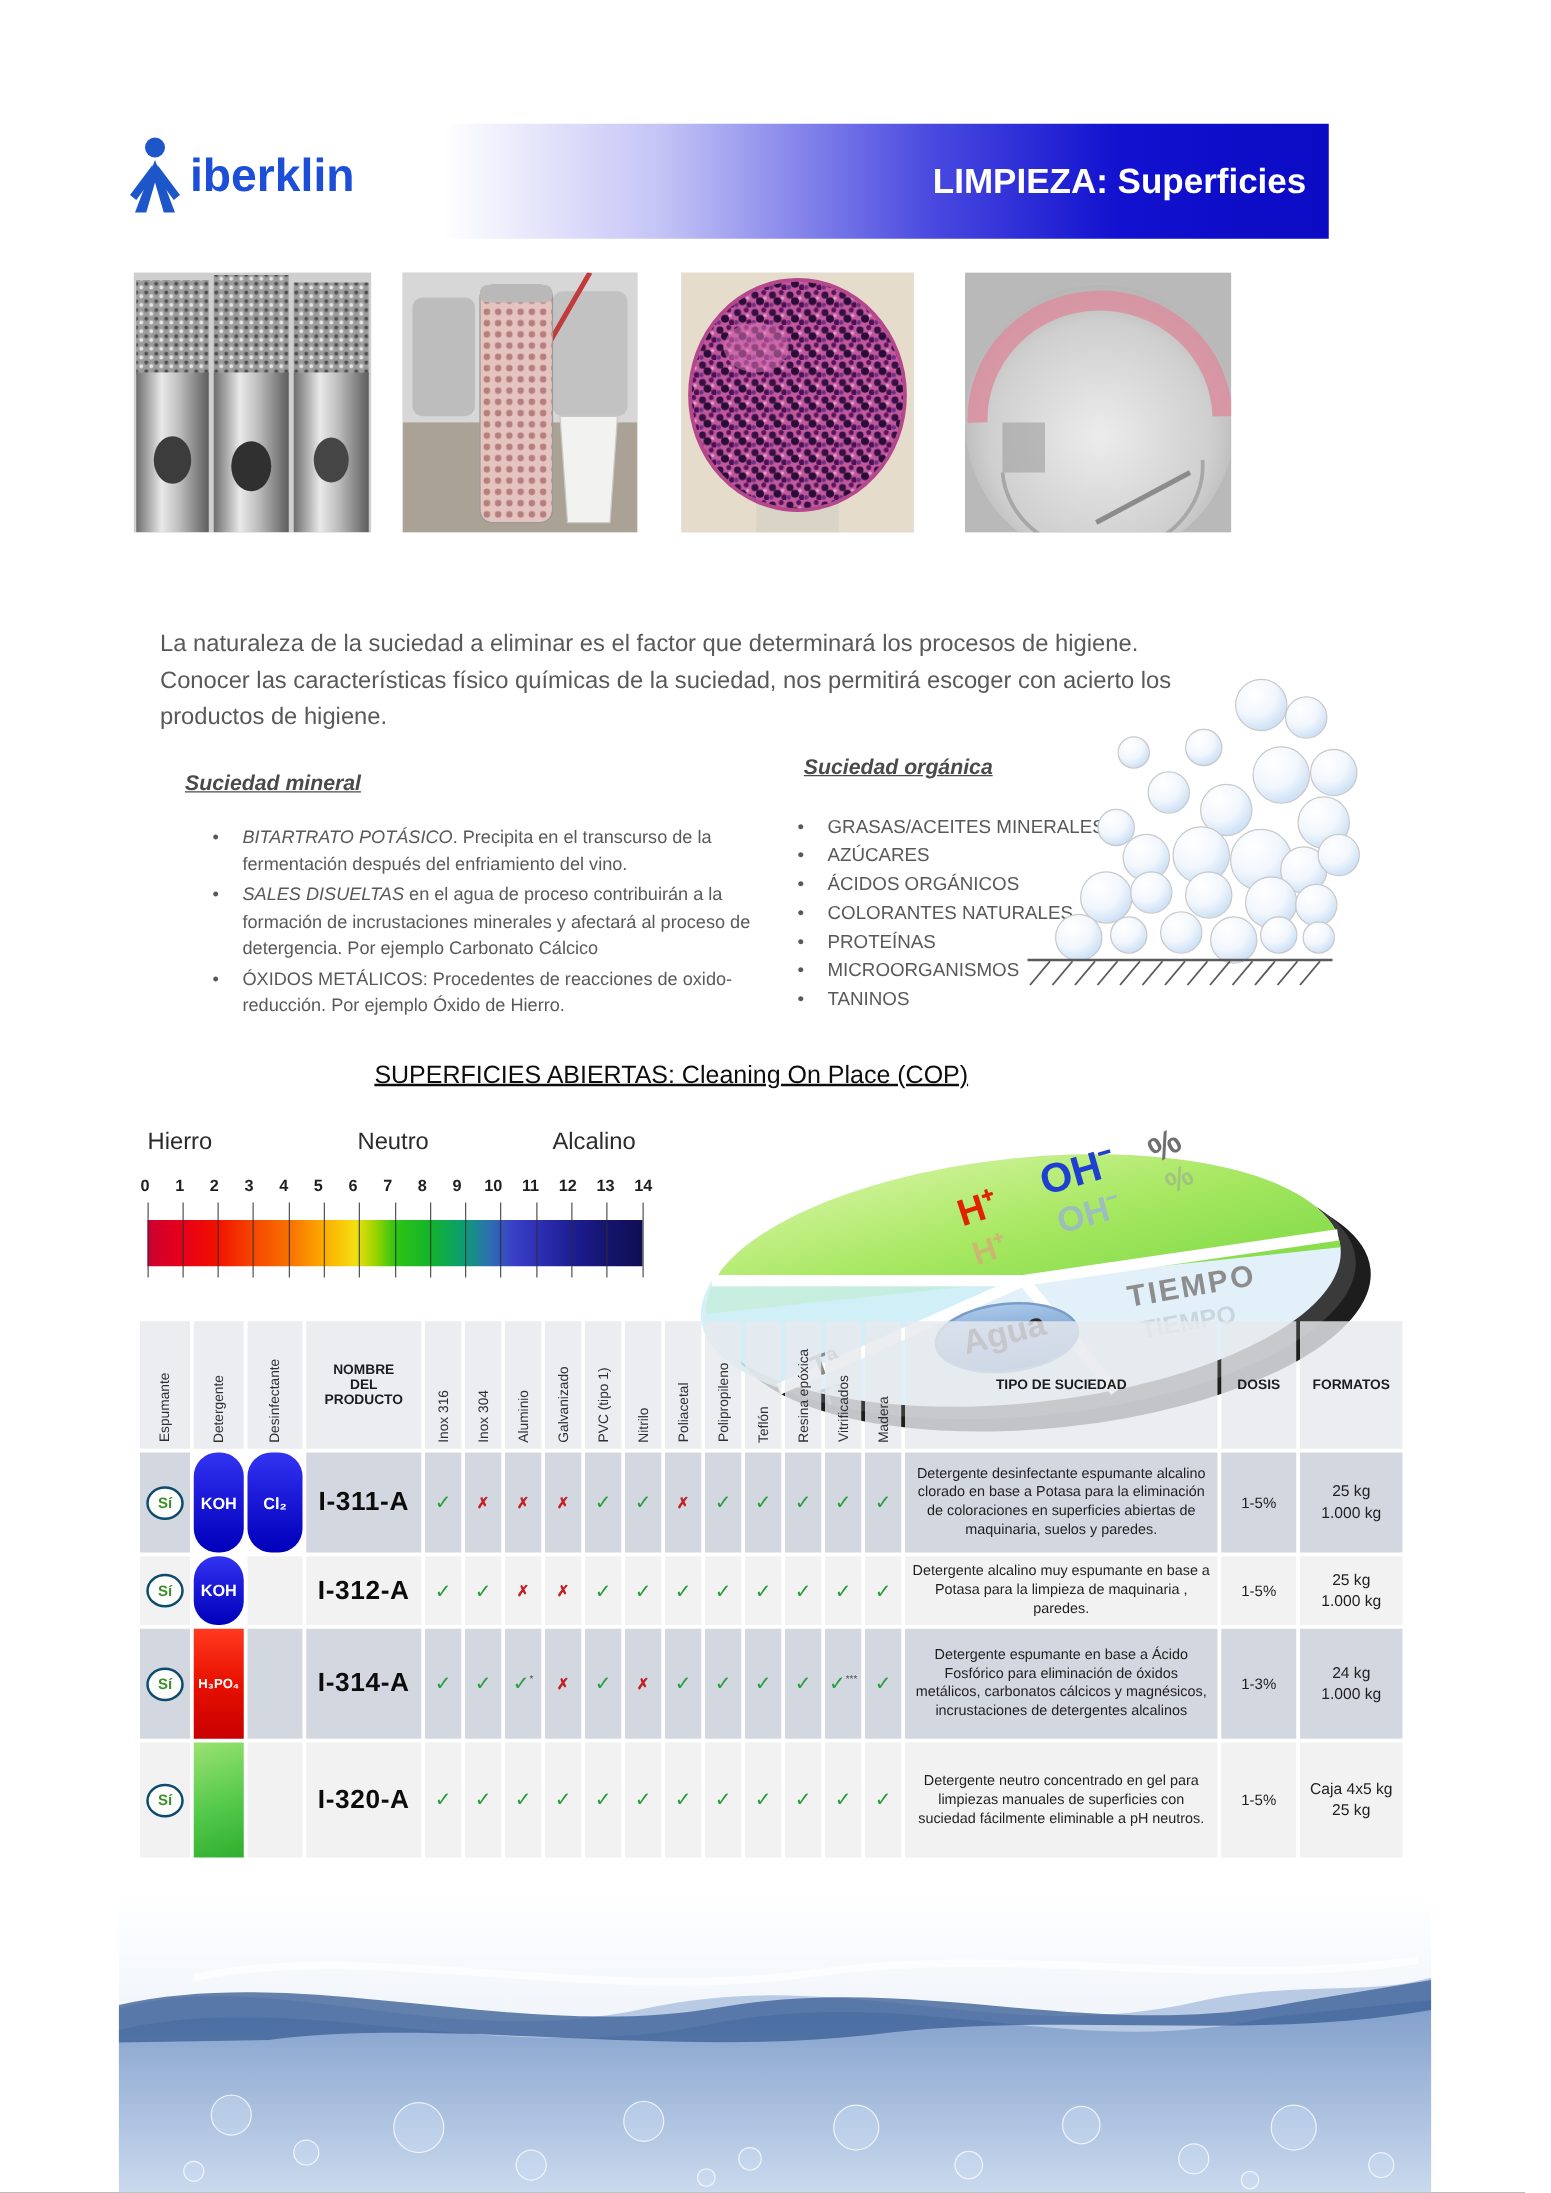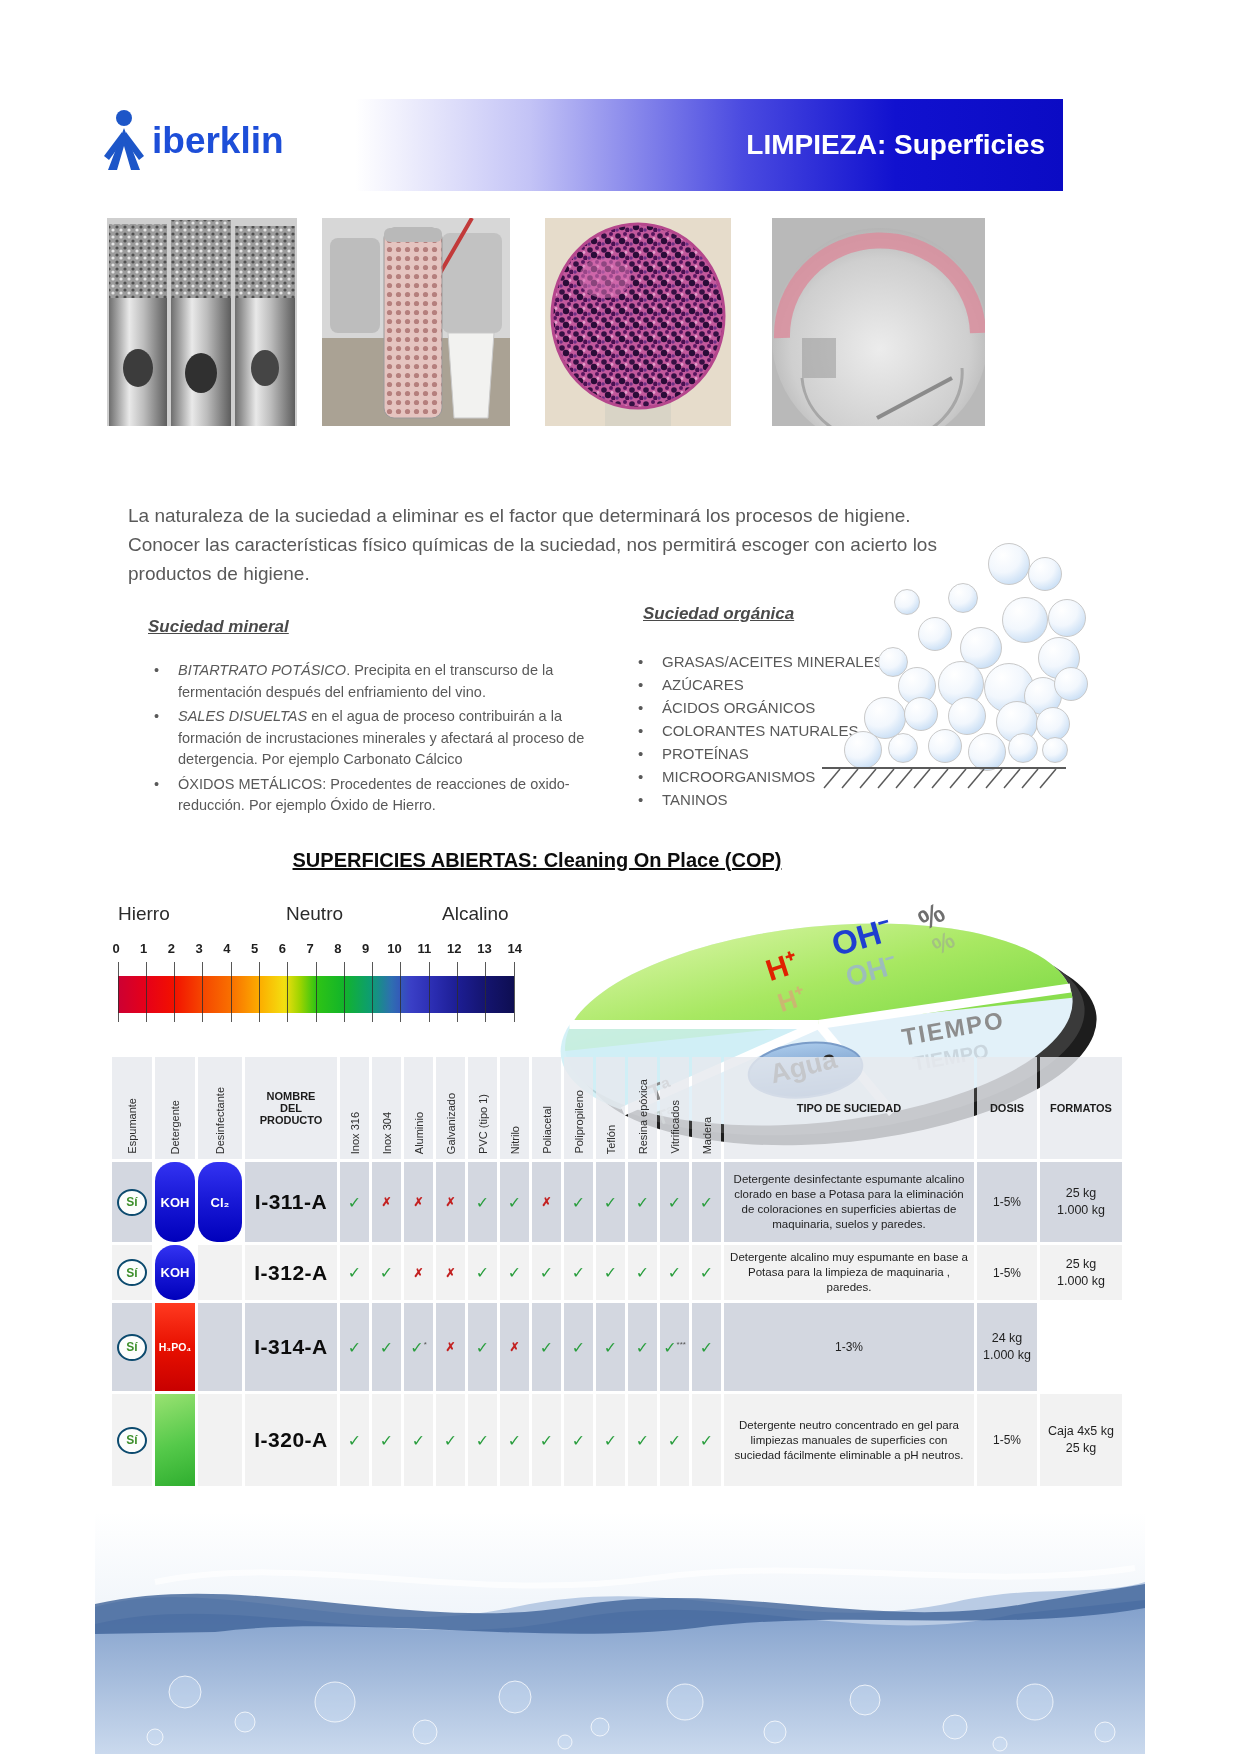--- a/index.html
+++ b/index.html
@@ -22,36 +22,36 @@
   
   .doc-title{left:107px;top:452px;width:860px;text-align:center;font-size:28px;font-weight:bold;
              color:#575757;letter-spacing:.5px;}
   .intro-par{left:128px;top:501px;width:852px;font-size:19px;color:#595959;line-height:29px;}
 
   
   .subhead{font-size:17px;font-weight:bold;font-style:italic;text-decoration:underline;color:#4a4a4a;}
   .mineral-head{left:148px;top:617px;}
   .organica-head{left:643px;top:604px;}
   ul.dirt{list-style:none;margin:0;padding:0;}
-  .mineral-list{left:148px;top:660px;width:452px;}
+  .mineral-list{left:164px;top:660px;width:452px;}
   .mineral-list li{font-size:14.5px;color:#595959;line-height:21.5px;padding-left:30px;position:relative;margin-bottom:3px;}
   .organica-list{left:632px;top:650px;width:260px;}
   .organica-list li{font-size:15px;color:#595959;line-height:23px;padding-left:30px;position:relative;}
   ul.dirt li::before{content:"•";position:absolute;left:6px;color:#595959;}
   .lead-it{font-style:italic;}
 
   
   .bubbles{left:820px;top:505px;width:255px;height:265px;pointer-events:none;}
   .bubble{position:absolute;border-radius:50%;
           background:radial-gradient(circle at 35% 28%,#ffffff 0%,#f2f7fd 45%,#cfe2f6 75%,#b9d2ee 100%);
           border:1px solid #c9c9c9;}
   .hatch{left:820px;top:760px;width:248px;height:30px;}
 
   
-  .cop-title{left:107px;top:849px;width:860px;text-align:center;font-size:20px;font-weight:bold;
+  .cop-title{left:107px;top:849px;width:860px;text-align:center;font-size:20px;font-weight:normal;
              color:#0d0d0d;text-decoration:underline;}
 
   
   .ph-zones{left:118px;top:903px;width:400px;height:26px;}
   .ph-zone{position:absolute;font-size:19px;color:#2b2b2b;}
   .ph-nums{left:110px;top:941px;width:412px;display:flex;justify-content:space-between;}
   .ph-nums span{font-size:13px;font-weight:bold;color:#1f1f1f;min-width:12px;text-align:center;}
   .ph-ticks{left:118px;top:962px;width:396px;height:60px;}
   .ph-tick{position:absolute;top:0;width:1px;height:60px;background:rgba(45,45,45,.8);}
   .ph-bar{left:118px;top:976px;width:396px;height:37px;
@@ -548,20 +548,21 @@
           </div>
           <div class="cell">
             <span class="mark-check">✓</span>
           </div>
           <div class="cell">
             <span class="mark-check">✓<sup class="mark-sup">***</sup></span>
           </div>
           <div class="cell">
             <span class="mark-check">✓</span>
           </div>
+          <div class="cell tipo">Detergente espumante en base a Ácido Fosfórico para eliminación de óxidos metálicos, carbonatos cálcicos y magnésicos, incrustaciones de detergentes alcalinos</div>
           <div class="cell dosis">1-3%</div>
           <div class="cell formatos">24 kg
 1.000 kg</div>
         </div>
         <div class="grid19 trow rowB" style="min-height: 92px;">
           <div class="cell">
             <div class="si-badge">Sí</div>
           </div>
           <div class="cell chem-green"></div>
           <div class="cell"></div>

